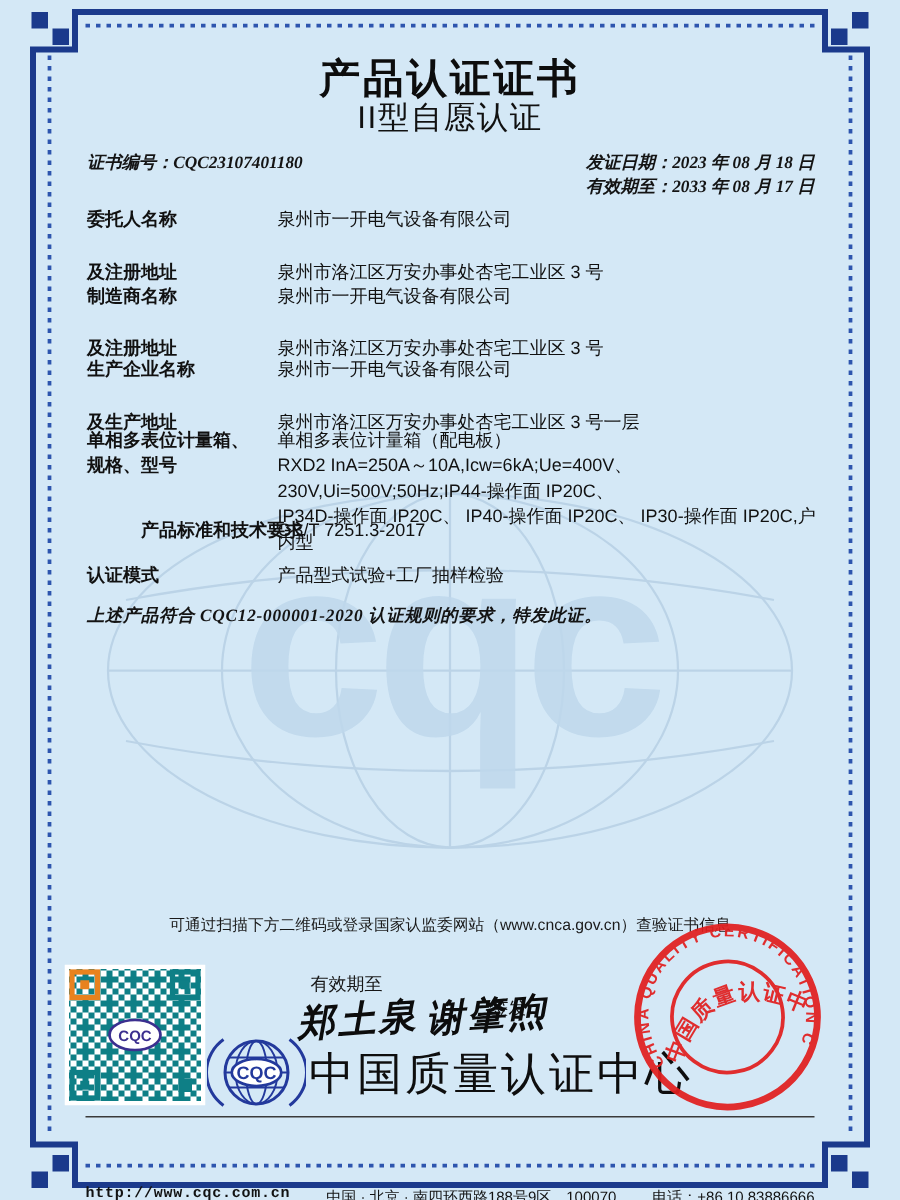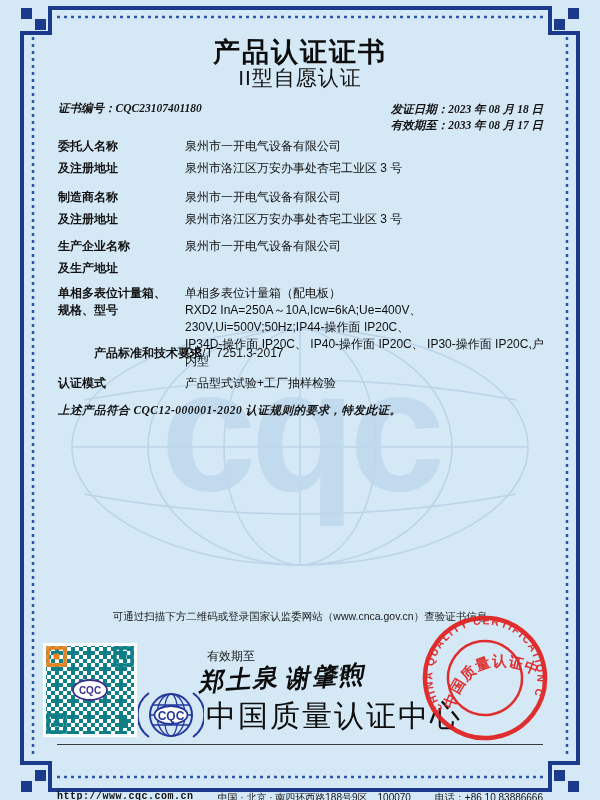--- a/index.html
+++ b/index.html
@@ -12,21 +12,21 @@
   .title { left:0; top:34px; width:600px; text-align:center; font-size:27px; font-weight:bold; color:#0d0d0d; letter-spacing:2px; }
   .subtitle { left:0; top:64px; width:600px; text-align:center; font-size:21px; color:#111; letter-spacing:1px; }
   .kai { font-family:"Liberation Serif", serif; font-style:italic; font-weight:bold; color:#141414; }
   .meta-left { left:58px; top:101px; font-size:11.5px; }
   .meta-right { right:57px; top:101px; font-size:11.5px; text-align:left; line-height:16px; }
   
   .frow { position:absolute; left:58px; width:490px; font-size:12px; color:#111; }
   .frow .lbl { position:absolute; left:0; top:0; width:122px; font-weight:bold; line-height:17px; }
   .frow .val { position:absolute; left:127px; top:0; width:362px; line-height:17px; }
   .lbl div, .val div { white-space:nowrap; }
-  .gap2 { margin-top:5px; }
+  .gap2 { margin-top:18px; }
   .note { left:58px; top:403px; width:480px; font-size:11.5px; letter-spacing:0.5px; }
   .verify { left:0; top:610px; width:600px; text-align:center; font-size:10.5px; color:#1a1a1a; }
   
   .sig-label { font-size:12px; color:#161616; }
   .sig-name { font-family:"Liberation Serif", serif; font-style:italic; font-weight:bold; font-size:25px; color:#0c0c0c; transform:rotate(-4deg); letter-spacing:2px; }
   
   .org-name { left:206px; top:696px; font-size:30px; color:#0e0e0e; letter-spacing:2px; }
   .rule { left:57px; top:744px; width:486px; height:1px; background:#3a3a3a; }
   .footer { left:57px; top:748px; width:486px; display:flex; justify-content:space-between; font-size:10px; color:#121212;margin-top:43px; }
   .footer .url { font-family:"Liberation Mono", monospace; font-weight:bold; letter-spacing:0.5px; }
@@ -103,20 +103,21 @@
       </div>
     </div>
 
     <div class="frow" style="top:238px;">
       <div class="lbl">
         <div>生产企业名称</div>
         <div class="gap2">及生产地址</div>
       </div>
       <div class="val">
         <div>泉州市一开电气设备有限公司</div>
+        <div class="gap2">泉州市洛江区万安办事处杏宅工业区 3 号一层</div>
       </div>
     </div>
 
     <div class="frow" style="top:285px;">
       <div class="lbl">
         <div>单相多表位计量箱、</div>
         <div>规格、型号</div>
       </div>
       <div class="val" style="width:368px; white-space:normal;">
         <div>单相多表位计量箱（配电板）</div>

